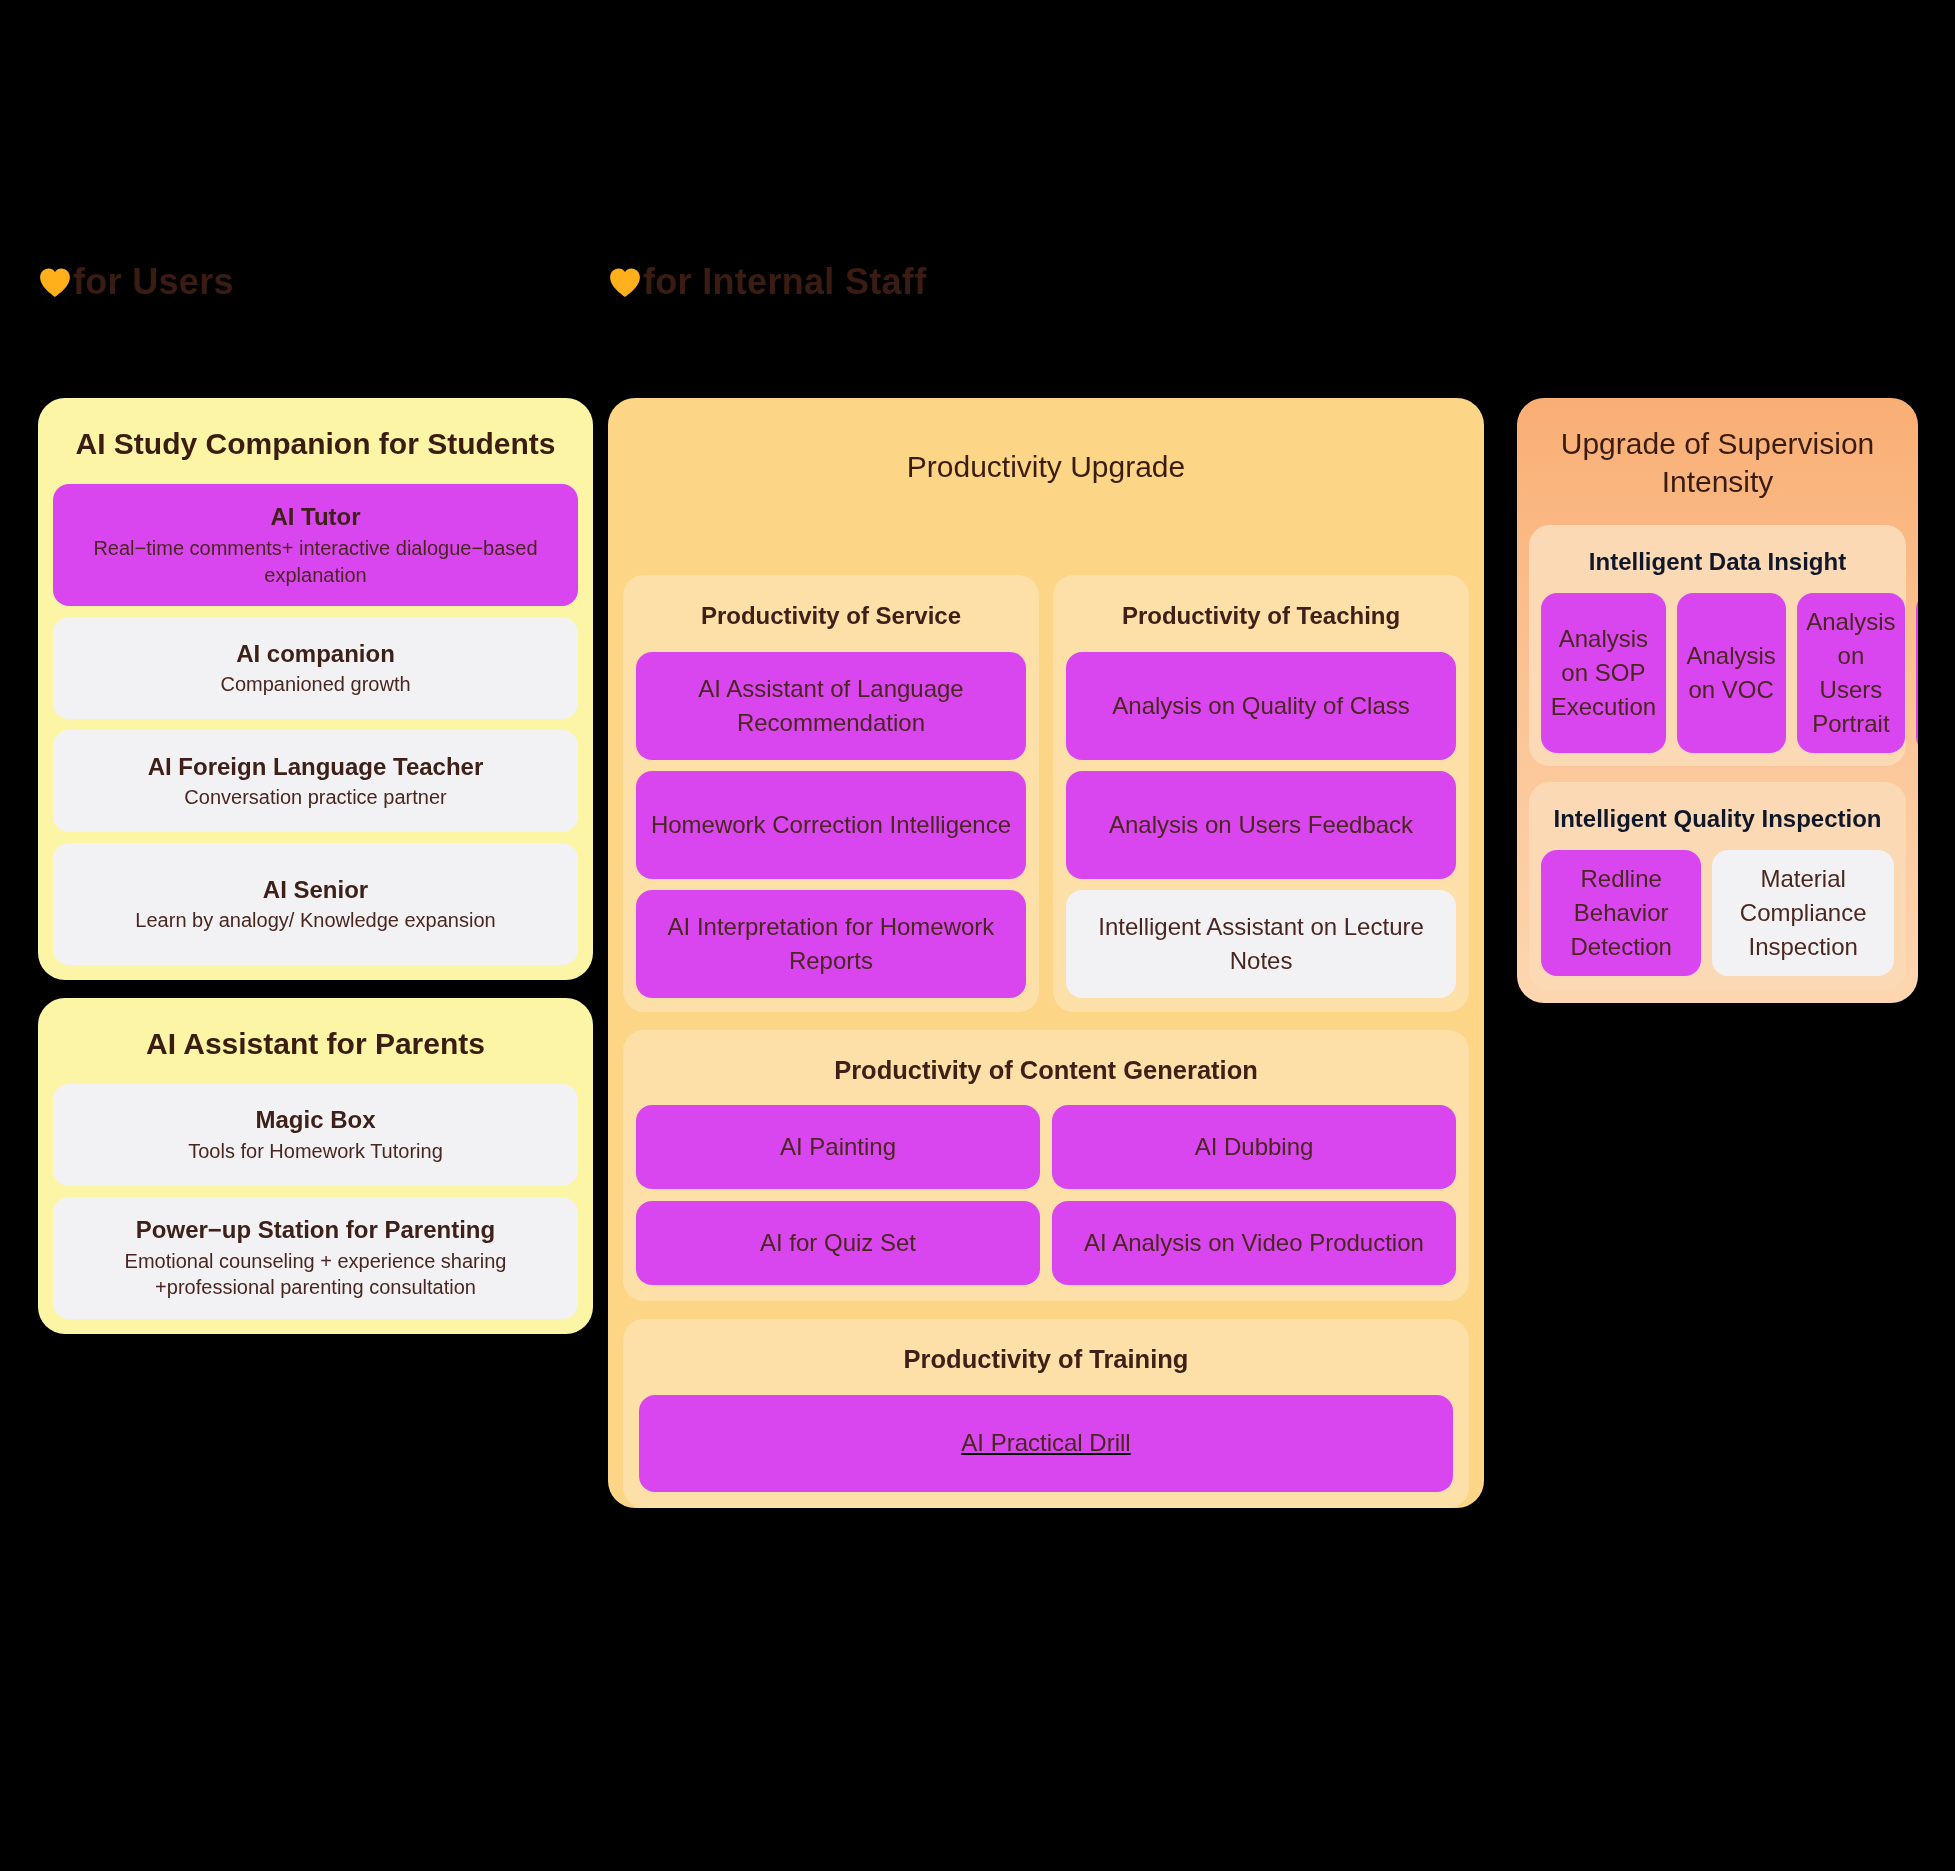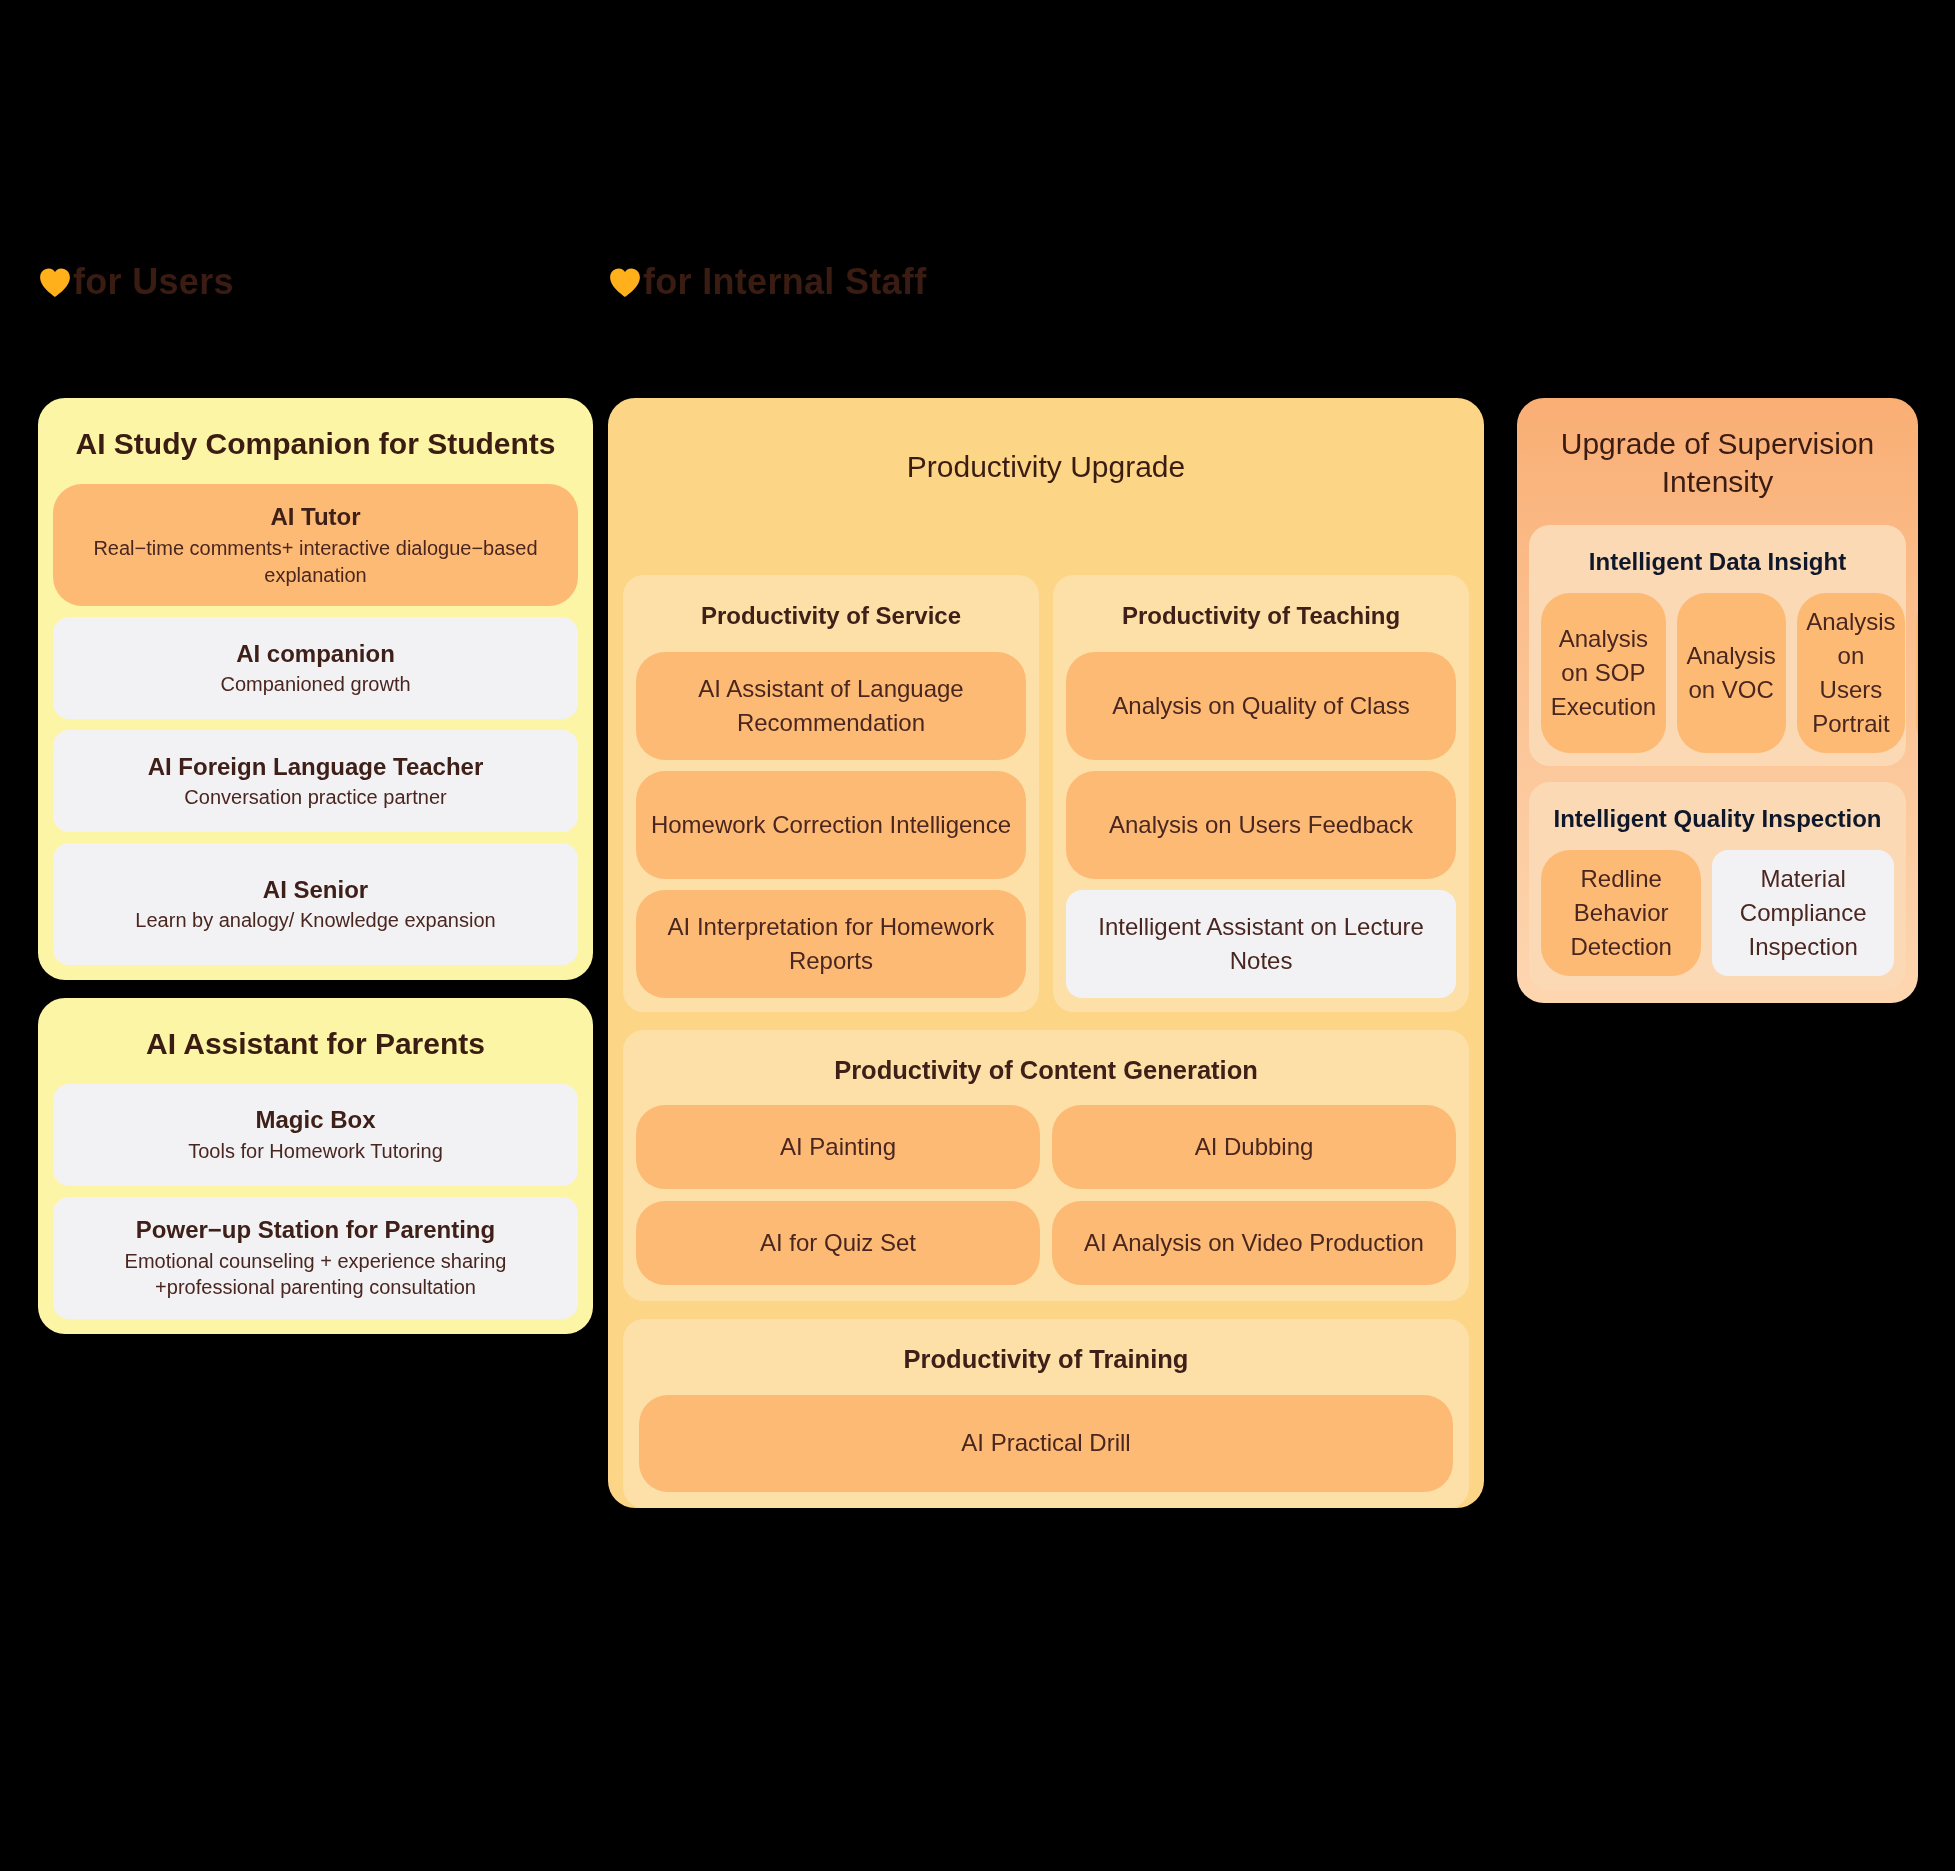--- a/index.html
+++ b/index.html
@@ -68,21 +68,21 @@
   .cards { padding: 0 14.6px 14.6px; display: flex; flex-direction: column; gap: 11px; }
   .card {
     border-radius: 16px;
     display: flex;
     flex-direction: column;
     align-items: center;
     justify-content: center;
     text-align: center;
     color: #4A2620;
   }
-  .card-white { background: #fdba74; border-radius: 29px; }
+  .card-white { background: #d946ef; }
   .card-gray  { background: #F2F2F4; }
 
   .card-title {
     font-size: 24px;
     font-weight: 700;
     color: #3F2019;
     line-height: 1.22;
   }
   .card-sub {
     font-size: 20px;
@@ -124,21 +124,21 @@
   .mid-block { background: #FCE0A8; border-radius: 20.7px; margin: 18px 14.6px 0; padding-bottom: 16px; }
   .mid-block-title {
     text-align: center;
     font-size: 25.5px;
     font-weight: 700;
     color: #3F2019;
     padding: 25.5px 6px 20.7px;
   }
   .grid2 { display: grid; grid-template-columns: 1fr 1fr; gap: 12px; padding: 0 13.4px; }
   .grid2 .card { min-height: 84px; padding: 11px 8.5px; }
-  .full-card-wrap { padding: 0 16px; }
+  .full-card-wrap { padding: 0 16px; text-decoration: underline; }
   .full-card-wrap .card { min-height: 97px; padding: 12px; }
 
   
   .right-sub {
     background: #FBD9B4;
     border-radius: 20.7px;
     margin: 0 12px;
     padding-bottom: 13.4px;
   }
   .right-sub + .right-sub { margin-top: 16px; }

